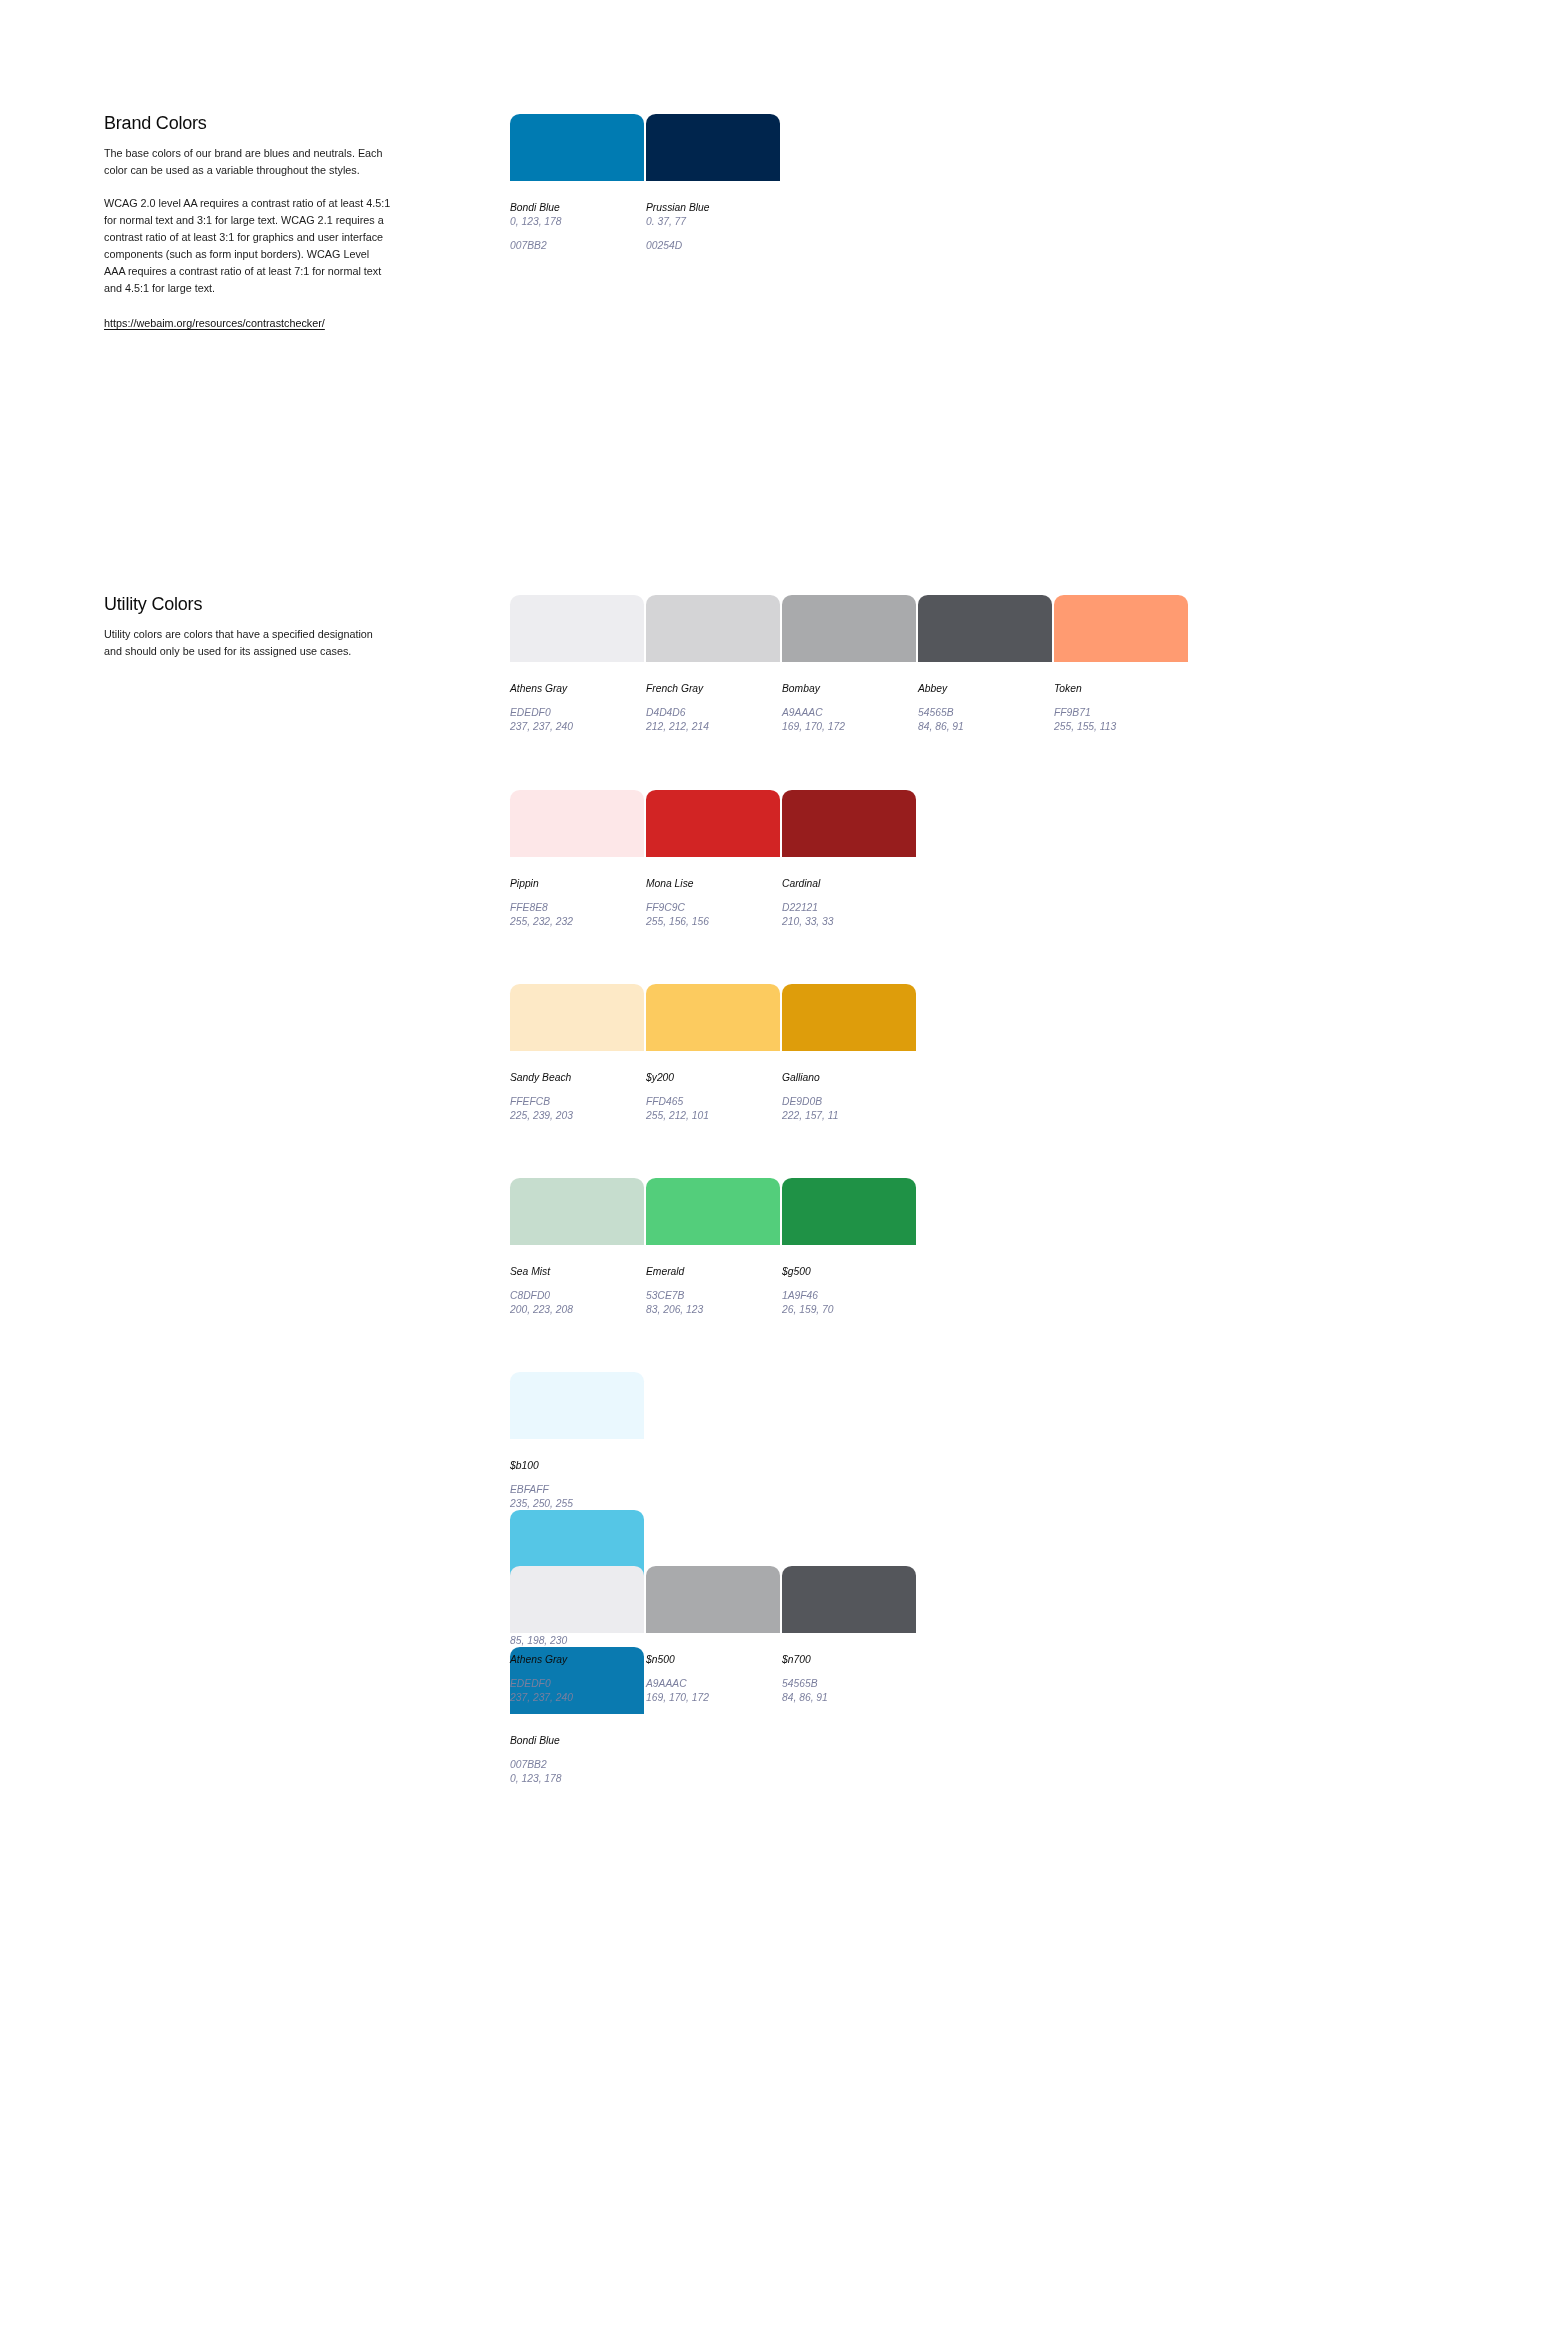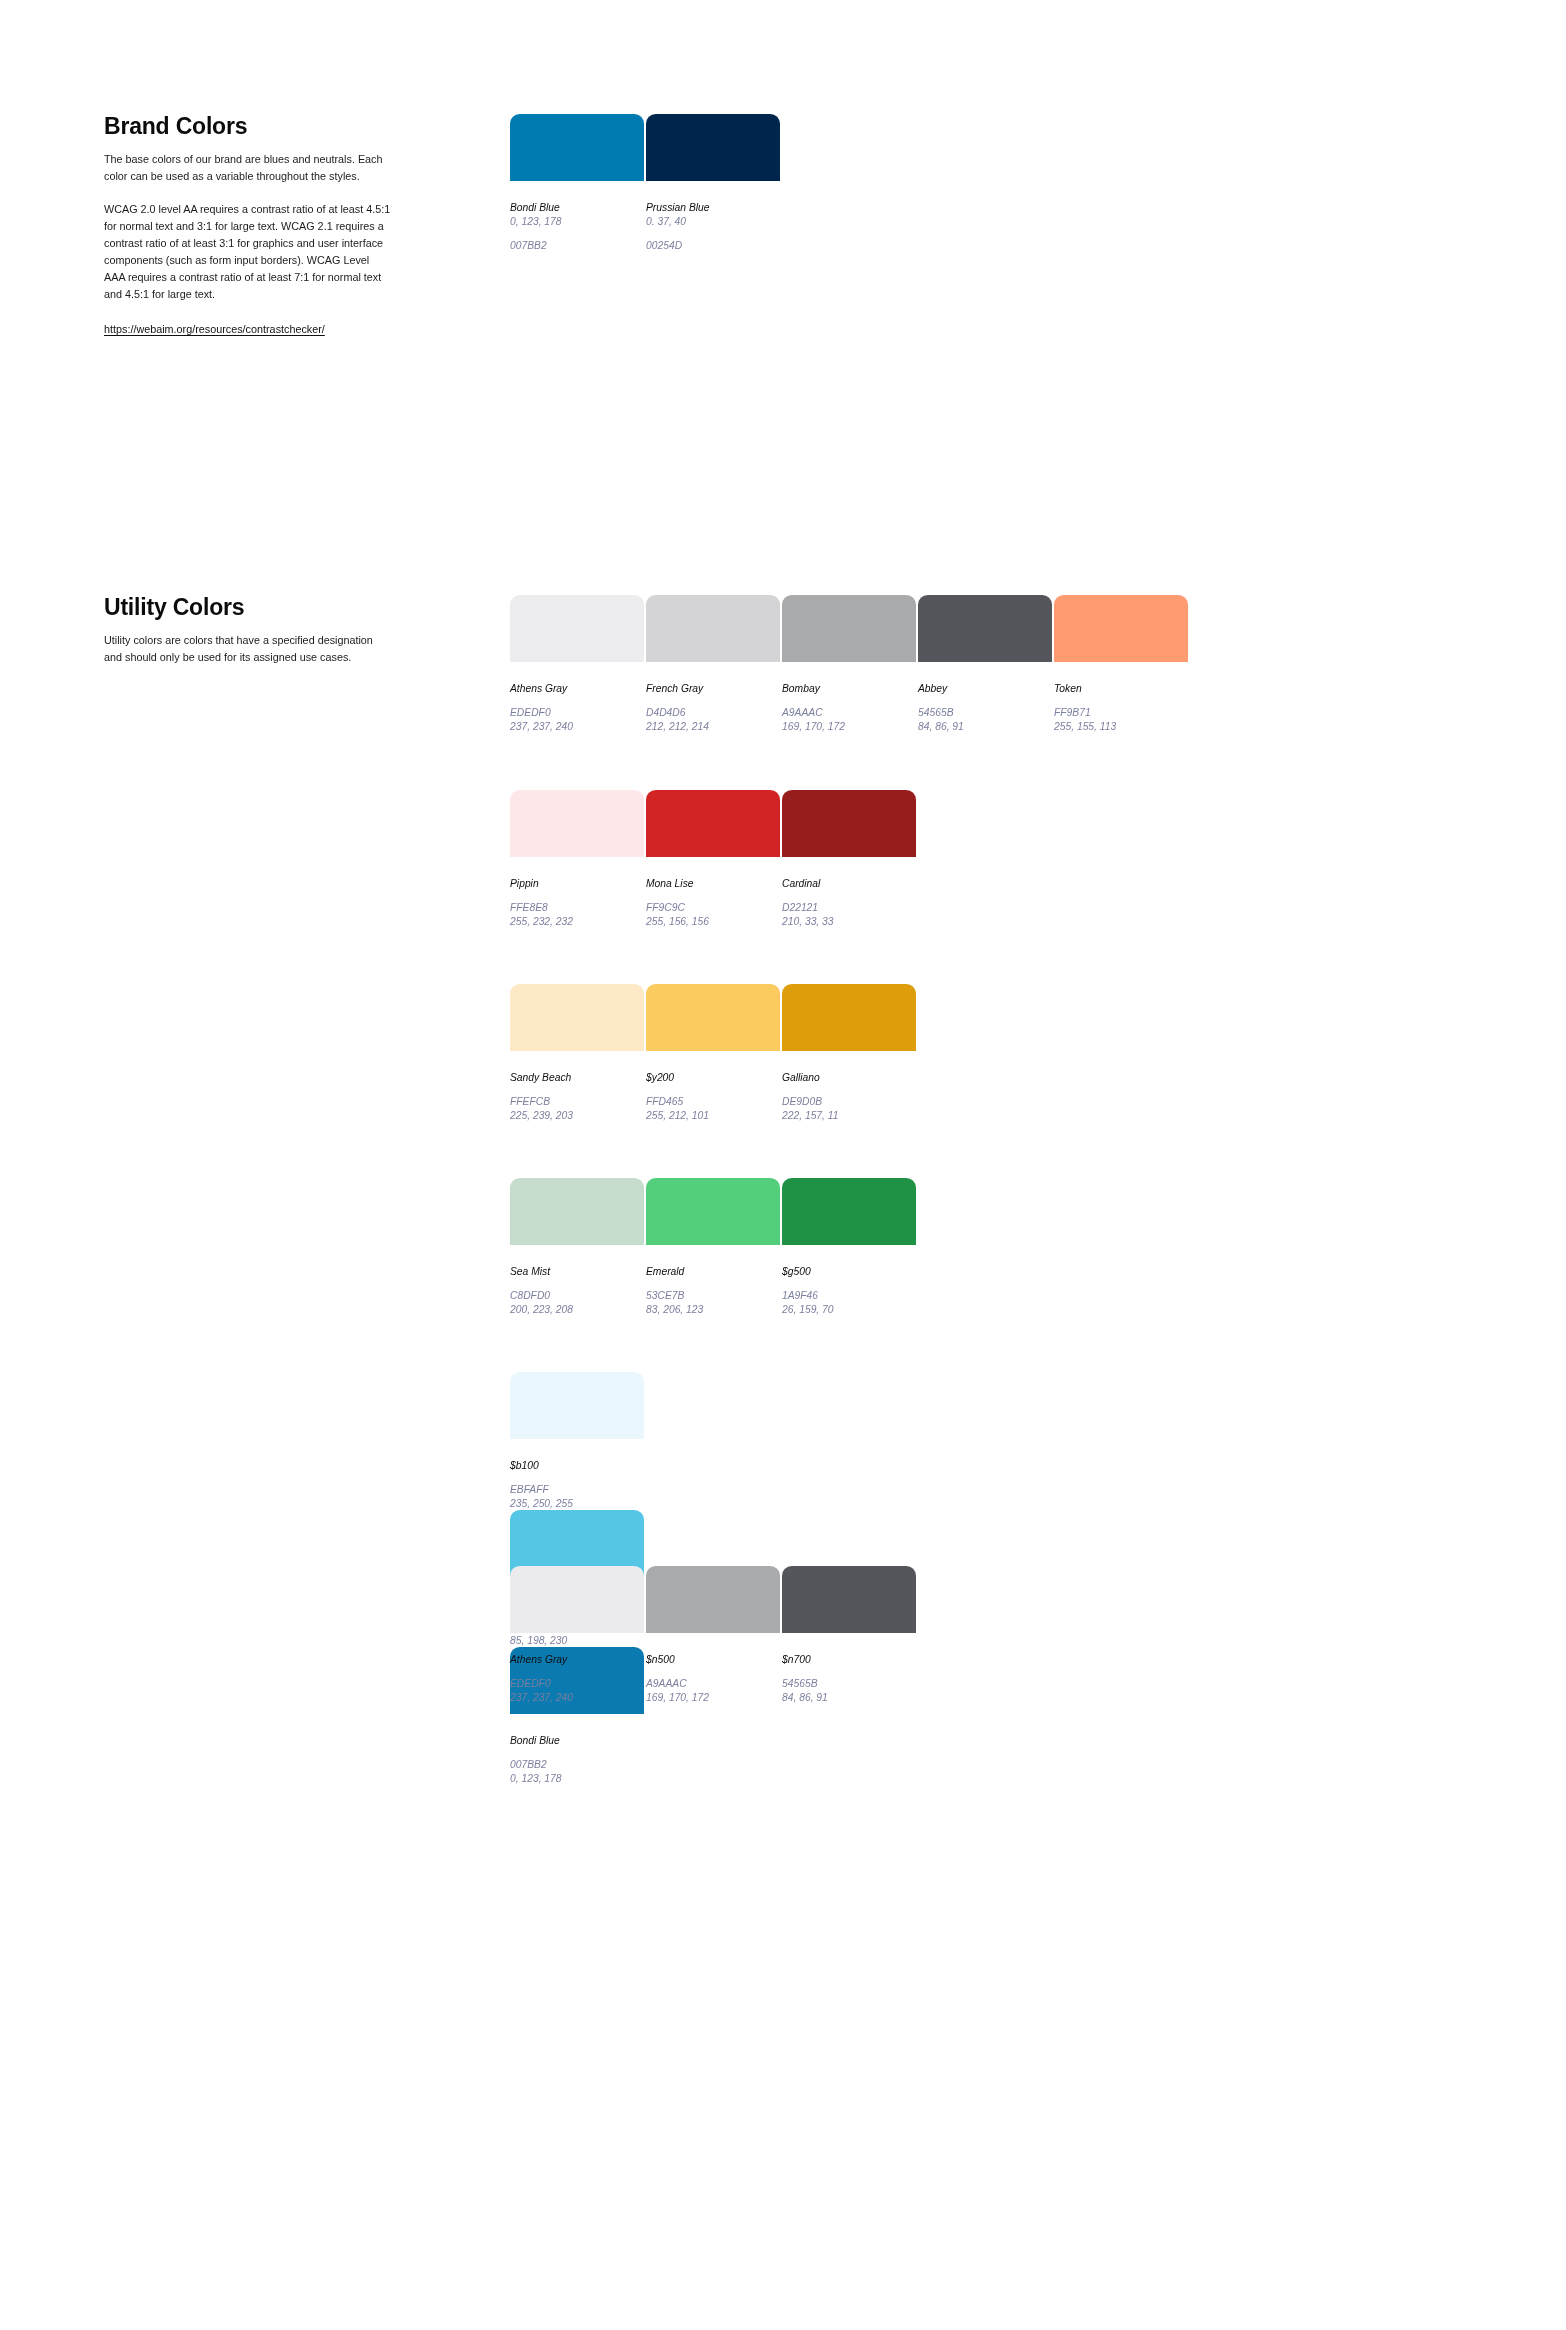--- a/index.html
+++ b/index.html
@@ -24,22 +24,22 @@
     height: 2330px;
   }
 
   
   .section-text {
     position: absolute;
     width: 287px;
     left: 104px;
   }
   .section-title {
-    font-size: 23px;
-    font-weight: 700;
+    font-size: 18px;
+    font-weight: 400;
     letter-spacing: -0.2px;
     color: #0b0b0b;
     margin: 0 0 11.4px 0;
     line-height: 1.1;
   }
   .section-para {
     font-size: 10.8px;
     line-height: 17px;
     color: #1b1b1b;
     margin: 0;
@@ -124,21 +124,21 @@
           <div class="swatch-name">Bondi Blue</div>
           <div class="swatch-rgb">0, 123, 178</div>
           <div class="swatch-hex">007BB2</div>
         </div>
       </div>
 
       <div class="swatch-cell">
         <div class="swatch-chip" style="background-color: rgb(0, 37, 77);"></div>
         <div class="swatch-meta">
           <div class="swatch-name">Prussian Blue</div>
-          <div class="swatch-rgb">0. 37, 40</div>
+          <div class="swatch-rgb">0. 37, 77</div>
           <div class="swatch-hex">00254D</div>
         </div>
       </div>
 
     </div>
   </div>
 
   <div class="section-text" style="top:595px;">
     <h1 class="section-title">Utility Colors</h1>
     <p class="section-para">Utility colors are colors that have a specified designation and should only be used for its assigned use cases.</p>

